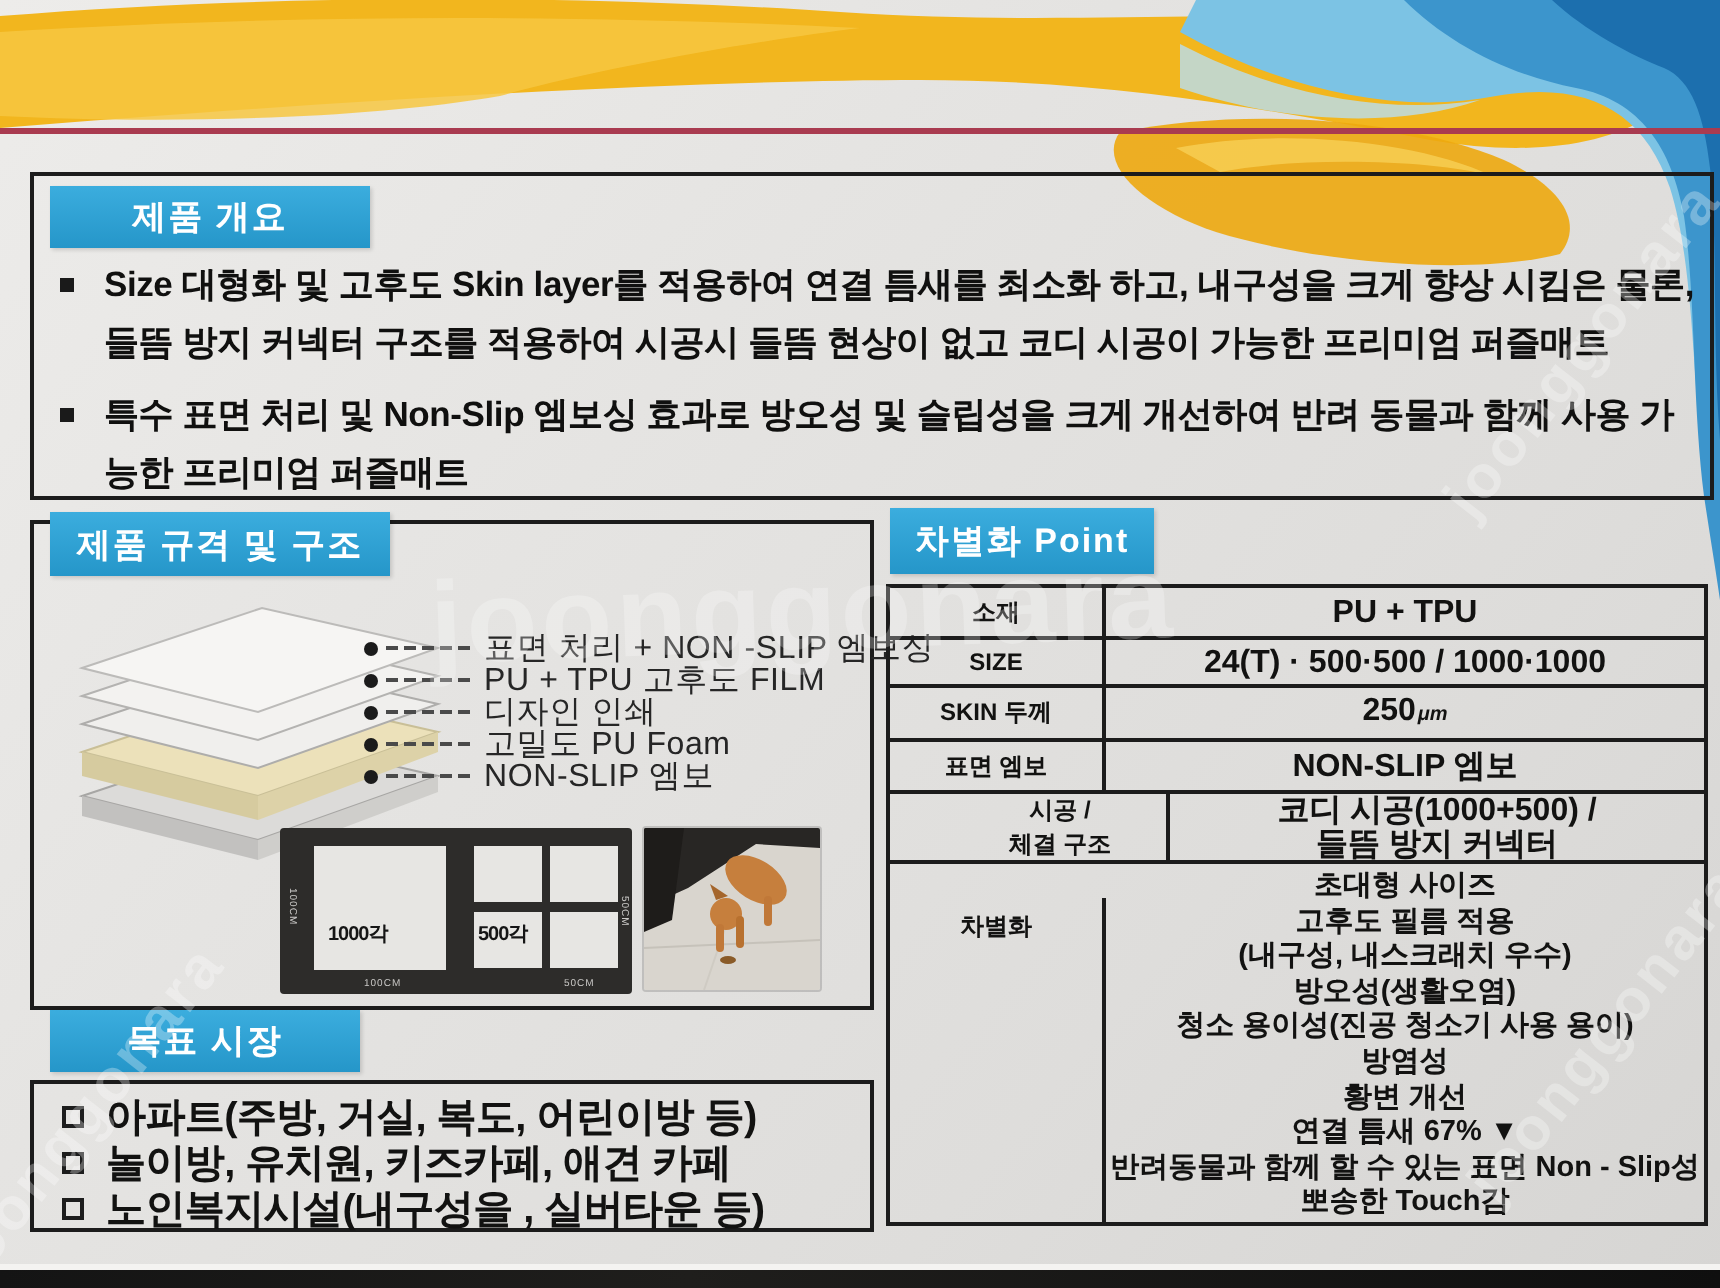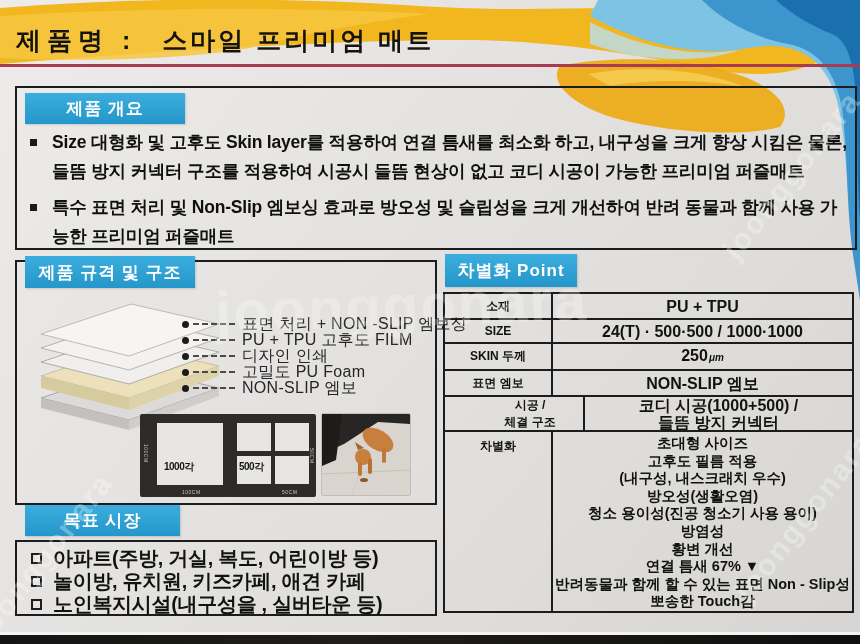--- a/index.html
+++ b/index.html
@@ -72,21 +72,21 @@
   .trow { display:flex; }
   .trow + .trow { border-top:2px solid #1c1c1c; }
   .tcell-l { flex:0 0 108px; border-right:2px solid #1c1c1c; display:flex; flex-direction:column;
     align-items:center; justify-content:center; font-size:12px; font-weight:bold; color:#121211; line-height:17px; }
   .tcell-v { flex:1; display:flex; flex-direction:column; align-items:center; justify-content:center;
     font-size:16px; font-weight:bold; color:#121211; line-height:17px; }
   .unit { font-size:10px; font-style:italic; margin-left:1px; }
   .r1{height:24px;} .r2{height:24px;} .r3{height:27px;} .r4{height:26px;} .r5{height:35px;padding-left:32px;} .r6{flex:1;}
   .diff-lines { padding-top:3px; }
   .diff-lines div { font-size:14.5px; font-weight:bold; color:#121211; line-height:17.6px; text-align:center; }
-  .r6 .tcell-l { justify-content:flex-start; padding-top:6px; }
+  .r6 .tcell-l { justify-content:flex-start; padding-top:6px;margin-top:17px; }
 
   .watermark { position:absolute; color:rgba(255,255,255,0.30); font-weight:bold; z-index:6;
     pointer-events:none; white-space:nowrap; letter-spacing:2px; }
   .wm-center { left:215px; top:272px; font-size:58px; transform:rotate(-2deg); color:rgba(255,255,255,0.26); }
   .wm-tr { right:-34px; top:158px; font-size:30px; transform:rotate(-52deg); }
   .wm-br { right:-46px; top:500px; font-size:30px; transform:rotate(-52deg); }
   .wm-bl { left:-58px; top:540px; font-size:30px; transform:rotate(-52deg); }
 </style>
 </head>
 <body>
@@ -105,24 +105,20 @@
     <path d="M112,0 C134,22 166,38 198,44 C230,50 246,74 252,108 C258,150 256,200 262,248 C265,268 268,286 270,300 L270,0 Z" fill="#3c95cc"></path>
     <path d="M186,0 C202,15 226,28 242,34 C256,40 262,58 265,84 C269,120 266,170 270,220 L270,0 Z" fill="#1c6fae"></path>
     <path d="M0,22 C46,46 100,58 150,50 C110,64 52,62 0,44 Z" fill="#b8dff0" opacity="0.8"></path>
   </svg>
 
   <div class="watermark wm-center">joonggonara</div>
   <div class="watermark wm-tr">joonggonara</div>
   <div class="watermark wm-br">joonggonara</div>
   <div class="watermark wm-bl">joonggonara</div>
 
-  <div class="hdr">
-    <span class="plabel">제품명 :</span>
-    <span class="pname">스마일  프리미엄 매트</span>
-  </div>
   <div class="redline"></div>
 
   <div class="sec-label lbl-overview">제품 개요</div>
   <div class="box overview-box">
     <div class="bullets">
       <div class="bullet-row">
         <span class="sq"></span>
         <span class="btxt">Size 대형화 및 고후도 Skin layer를 적용하여 연결 틈새를 최소화 하고, 내구성을 크게 향상 시킴은 물론, 들뜸  방지 커넥터 구조를 적용하여 시공시 들뜸 현상이 없고 코디 시공이 가능한 프리미엄 퍼즐매트</span>
       </div>
       <div class="bullet-row">

